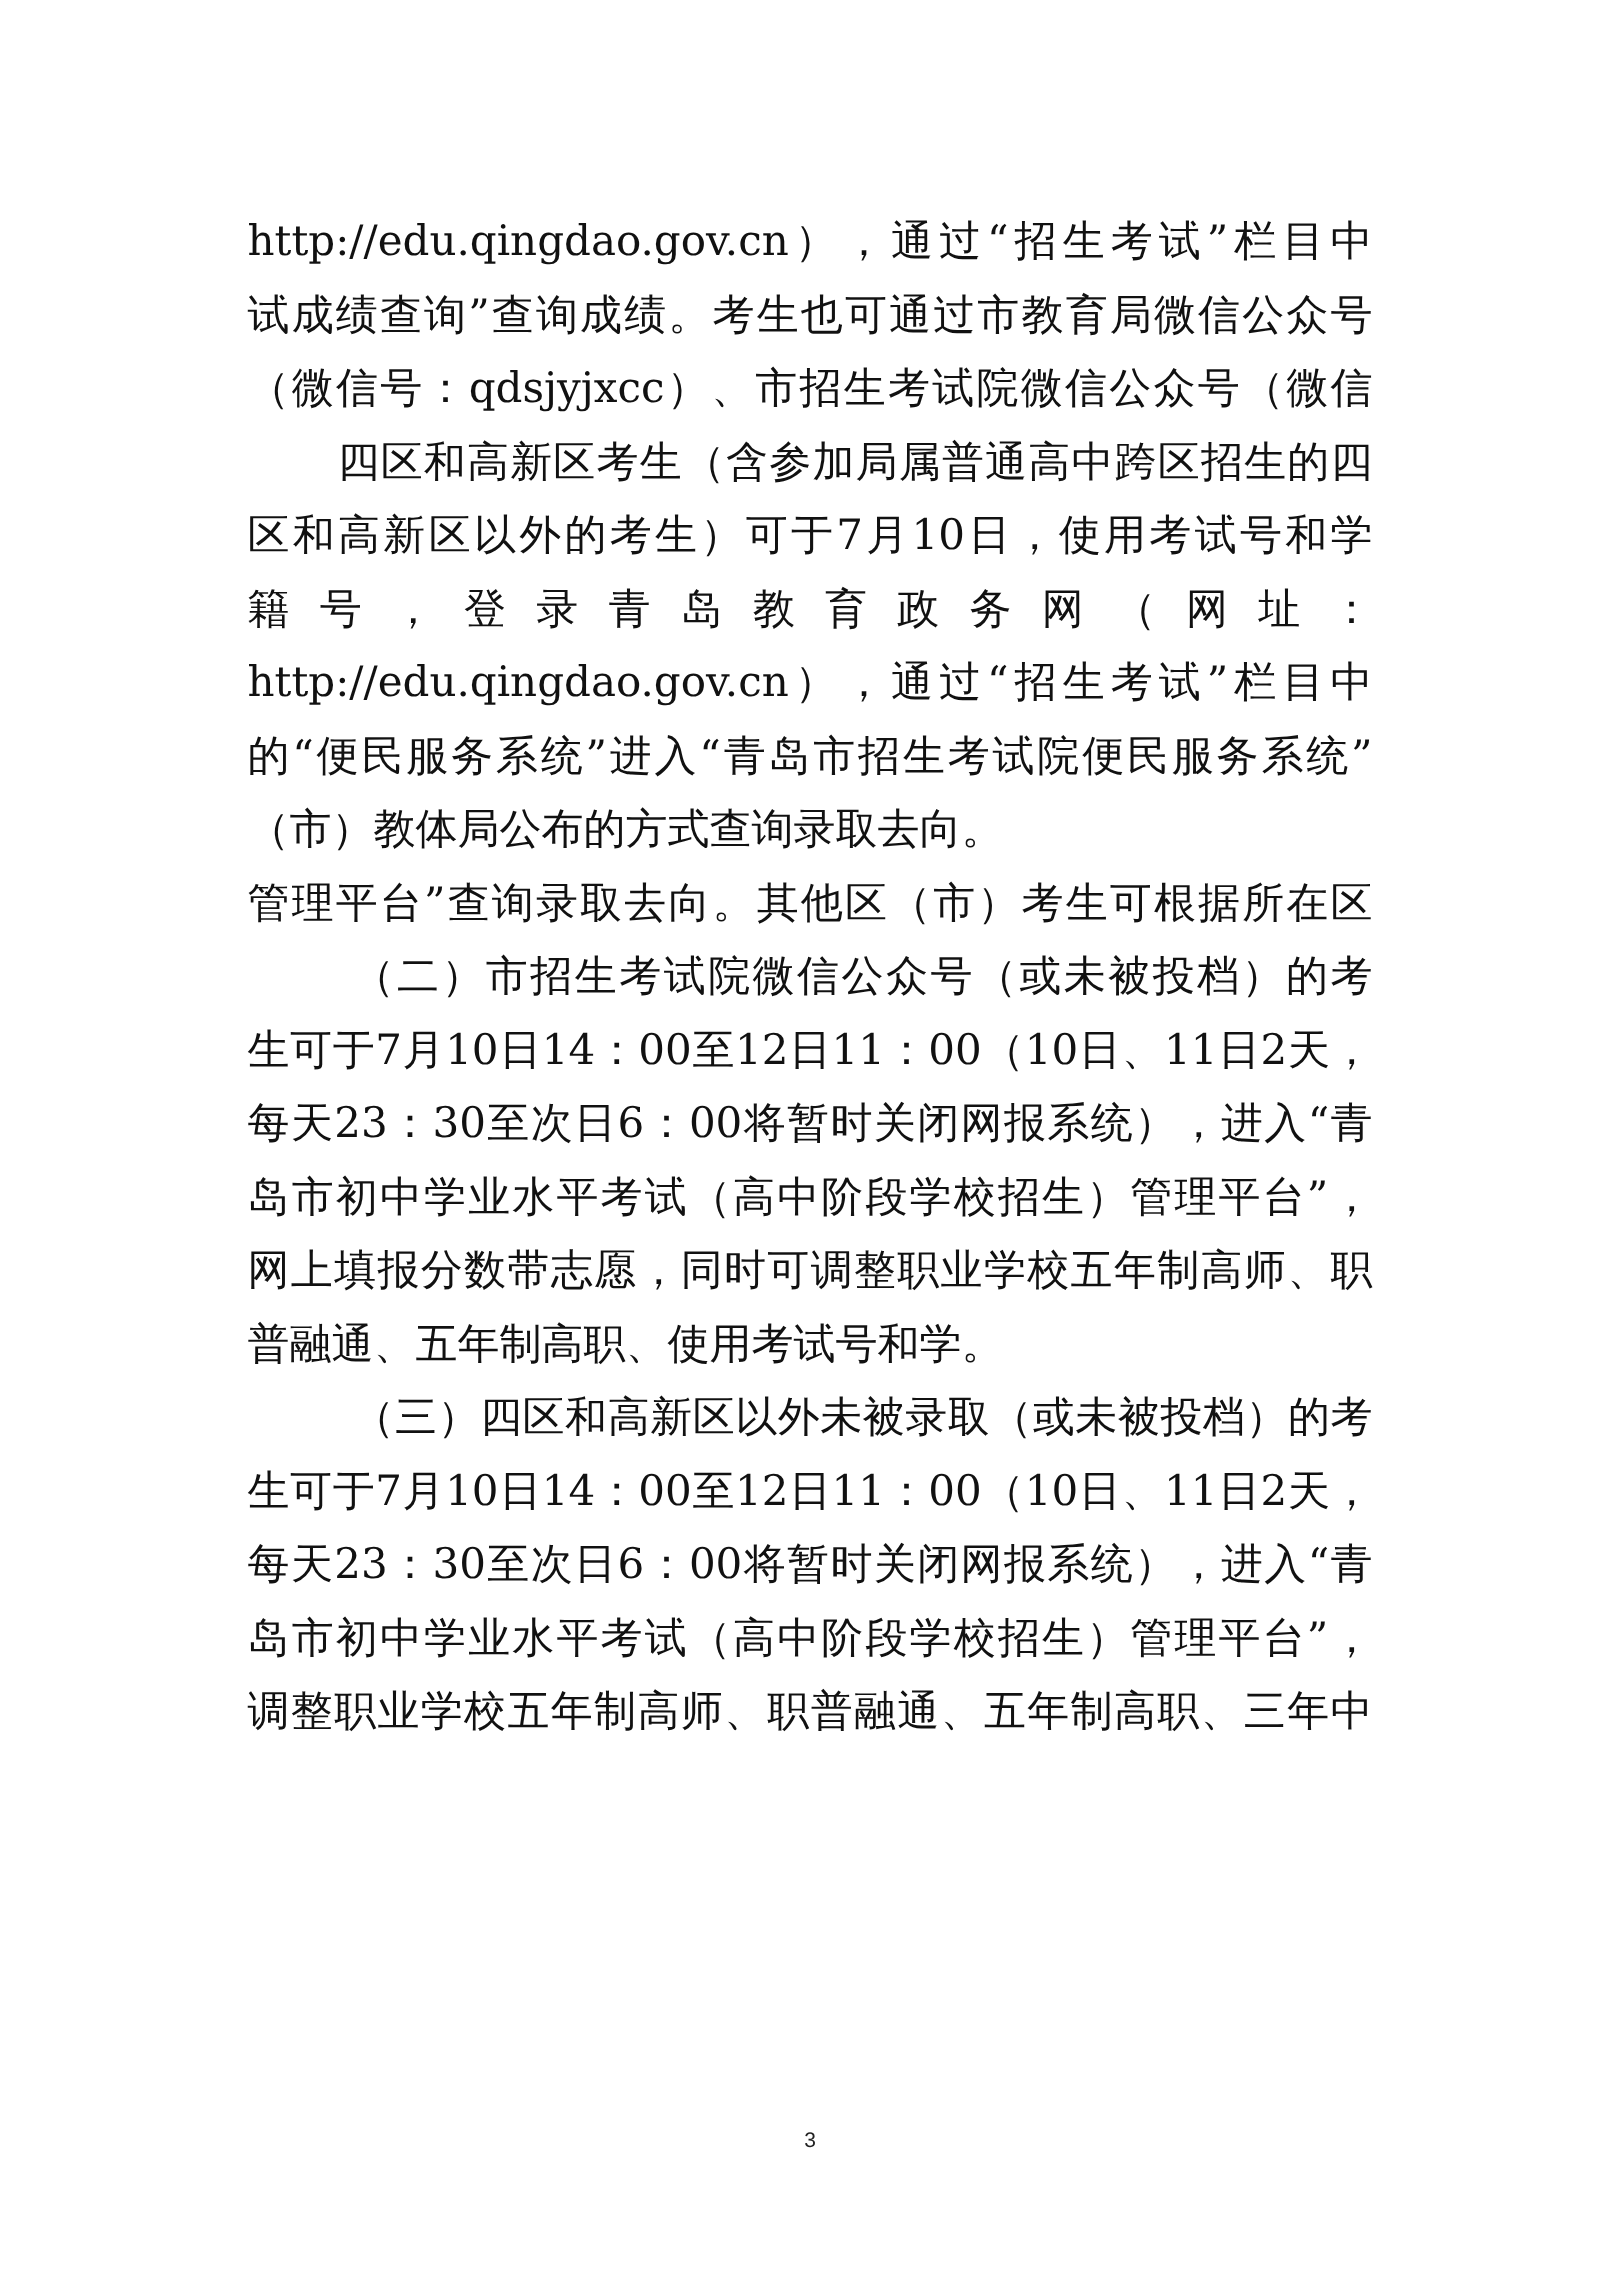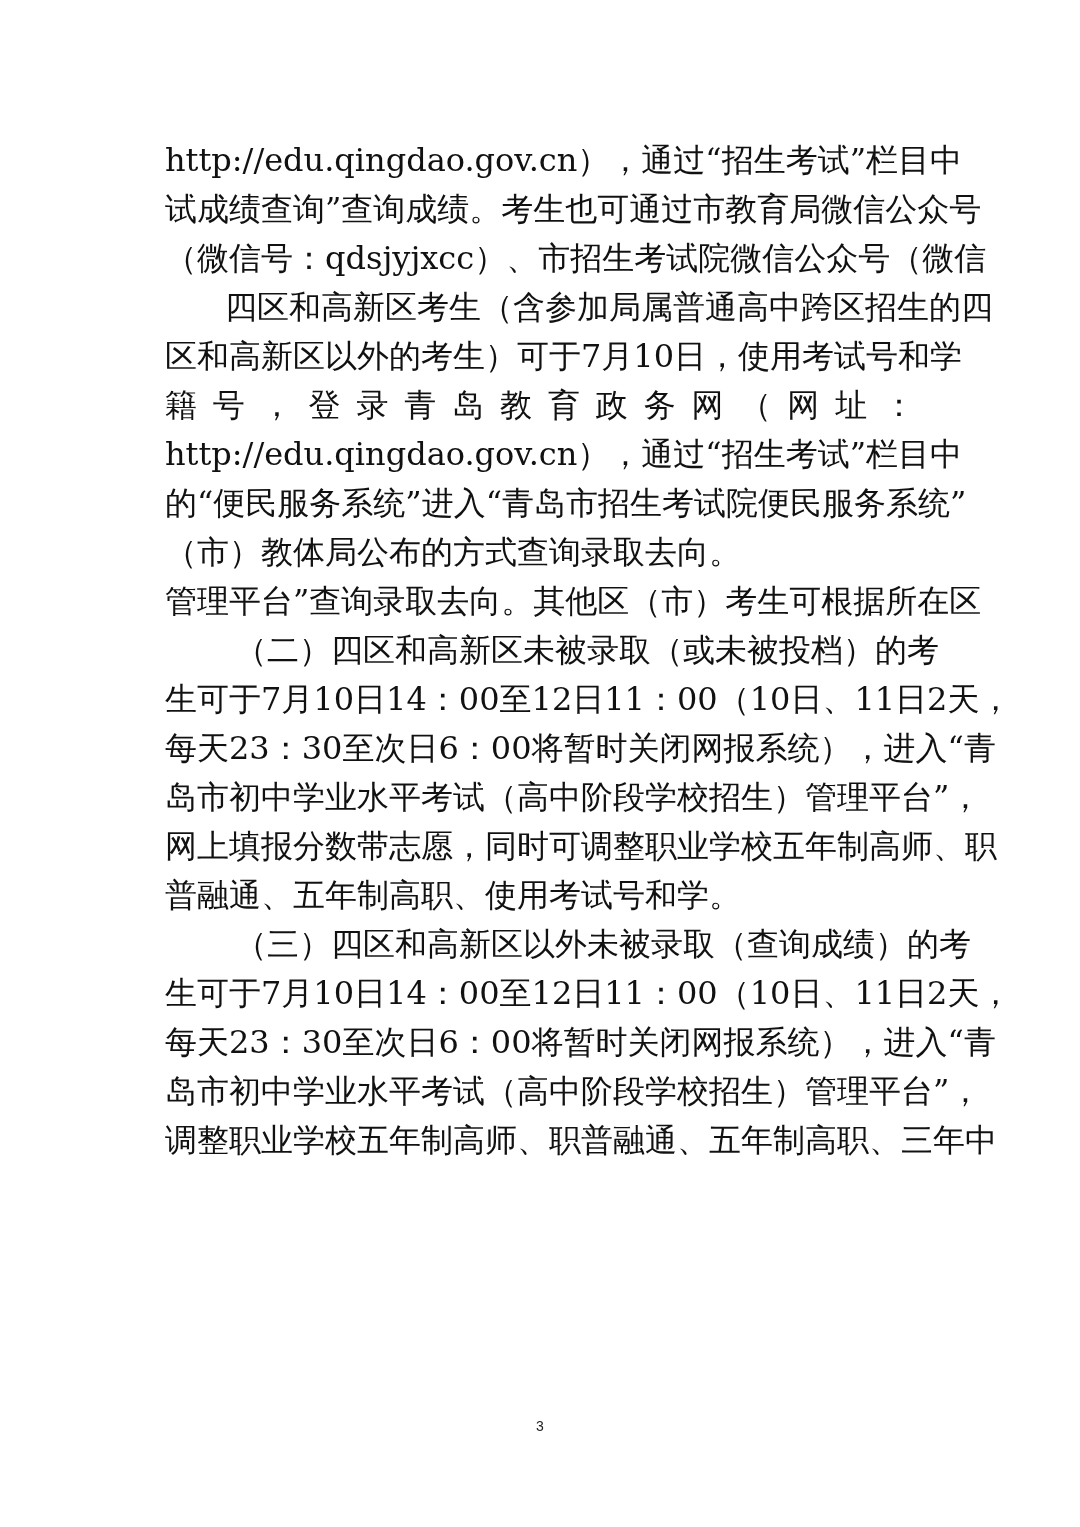--- a/index.html
+++ b/index.html
@@ -21,21 +21,21 @@
       height: 1527px;
       background: #ffffff;
     }
     .body-text {
       position: absolute;
       left: 165px;
       top: 136px;
       width: 750px;
       color: #111111;
       font-family: "DejaVu Serif", "Liberation Serif", serif;
-      font-size: 32px;
+      font-size: 28px;
       line-height: 49px;
     }
     .line {
       display: block;
       height: 49px;
       white-space: nowrap;
       text-align: justify;
       text-align-last: justify;
       letter-spacing: 0;
     }
@@ -75,30 +75,30 @@
       <span class="line indent">四区和高新区考生（含参加局属普通高中跨区招生的四</span>
       <span class="line">区和高新区以外的考生）可于7月10日，使用考试号和学</span>
       <span class="line">籍 号 ， 登 录 青 岛 教 育 政 务 网 （ 网 址 ：</span>
       <span class="line">http://edu.qingdao.gov.cn），通过“招生考试”栏目中</span>
       <span class="line">的“便民服务系统”进入“青岛市招生考试院便民服务系统”</span>
       <span class="line last">（市）教体局公布的方式查询录取去向。</span>
       <span class="line">管理平台”查询录取去向。其他区（市）考生可根据所在区</span>
     </div>
 
     <div>
-      <span class="line indent-paren">（二）四区和高新区未被录取（或未被投档）的考</span>
+      <span class="line indent-paren">（二）市招生考试院微信公众号（或未被投档）的考</span>
       <span class="line">生可于7月10日14：00至12日11：00（10日、11日2天，</span>
       <span class="line">每天23：30至次日6：00将暂时关闭网报系统），进入“青</span>
       <span class="line">岛市初中学业水平考试（高中阶段学校招生）管理平台”，</span>
       <span class="line">网上填报分数带志愿，同时可调整职业学校五年制高师、职</span>
       <span class="line last">普融通、五年制高职、使用考试号和学。</span>
     </div>
 
     <div>
-      <span class="line indent-paren">（三）四区和高新区以外未被录取（查询成绩）的考</span>
+      <span class="line indent-paren">（三）四区和高新区以外未被录取（或未被投档）的考</span>
       <span class="line">生可于7月10日14：00至12日11：00（10日、11日2天，</span>
       <span class="line">每天23：30至次日6：00将暂时关闭网报系统），进入“青</span>
       <span class="line">岛市初中学业水平考试（高中阶段学校招生）管理平台”，</span>
       <span class="line">调整职业学校五年制高师、职普融通、五年制高职、三年中</span>
     </div>
 
   </div>
 
   <div class="page-number">3</div>
 </div>

